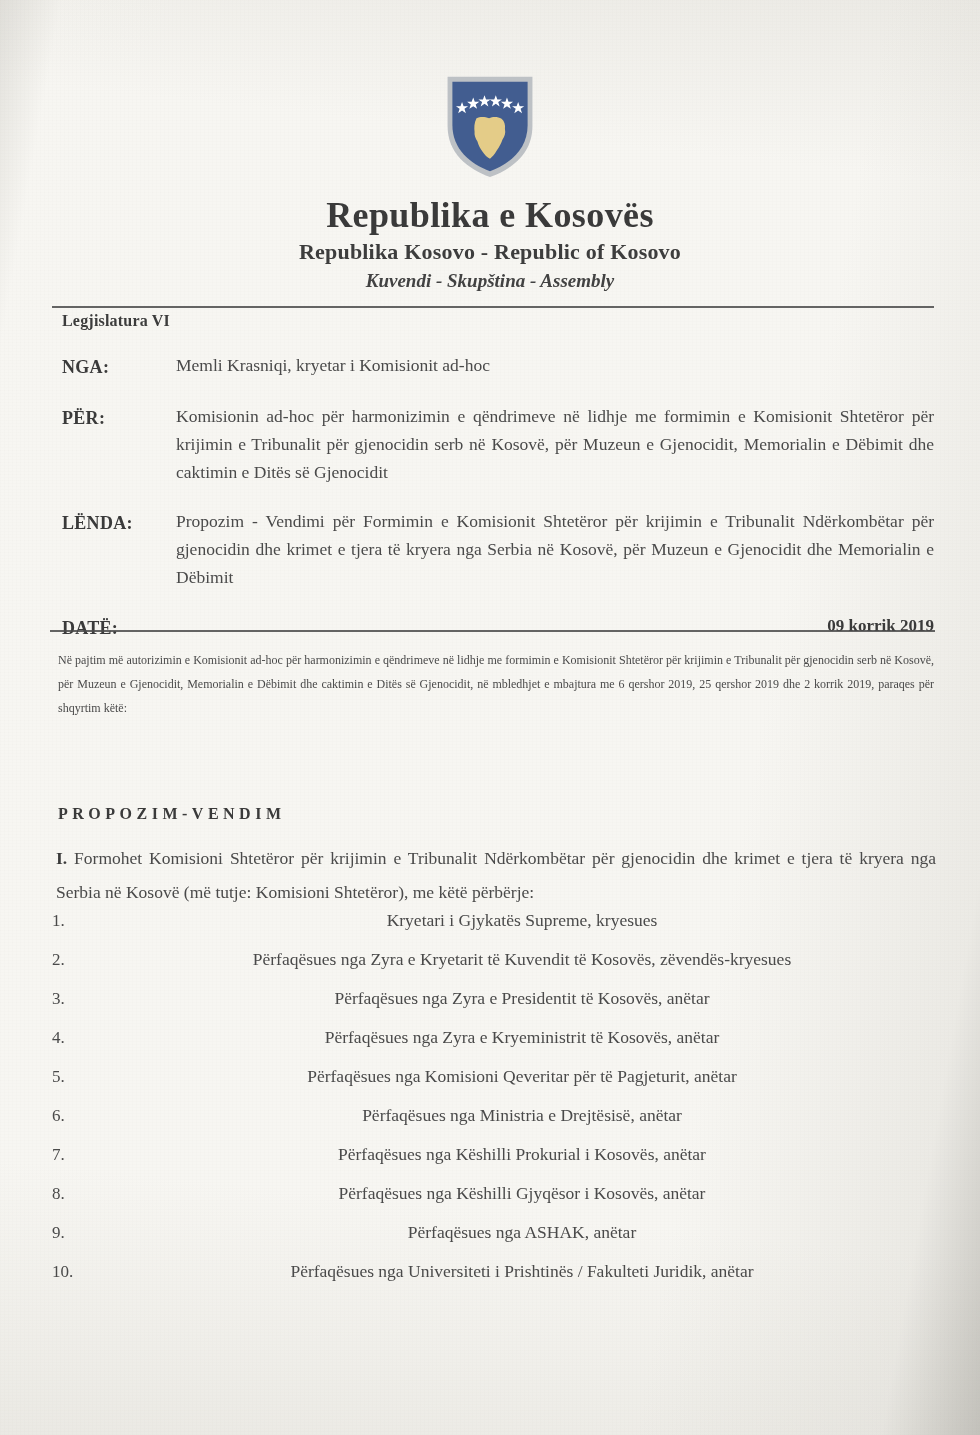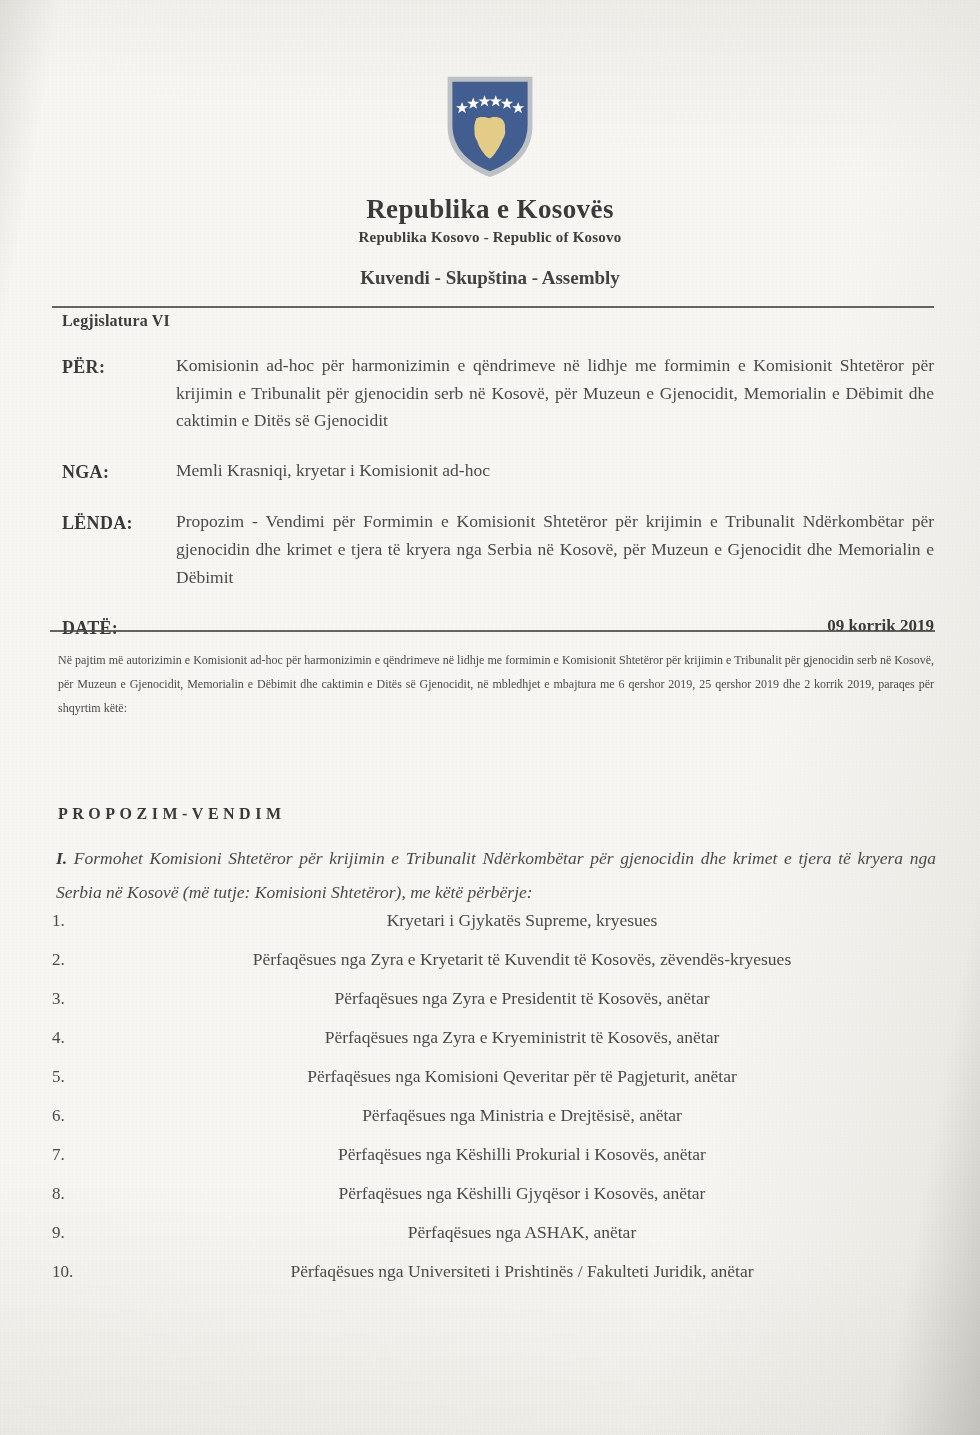--- a/index.html
+++ b/index.html
@@ -68,40 +68,41 @@
 
   
   .titles {
     position: absolute;
     left: 0;
     right: 0;
     top: 194px;
     text-align: center;
   }
   .title-1 {
-    font-size: 27px;
+    font-size: 36px;
     font-weight: bold;
     letter-spacing: .4px;
     color: #3a3a3a;
     line-height: 1.18;
   }
   .title-2 {
-    font-size: 15px;
+    font-size: 22px;
     font-weight: bold;
     letter-spacing: .2px;
     color: #3d3d3d;
     line-height: 1.25;
     margin-top: 2px;
   }
   .title-3 {
     font-size: 19px;
     font-weight: bold;
+    font-style: italic;
     color: #424242;
     line-height: 1.3;
-    margin-top: 19px;
+    margin-top: 3px;
   }
 
   
   .rule {
     position: absolute;
     height: 0;
     border-top: 2px solid #4a4a4a;
     opacity: .85;
   }
   .rule-top   { left: 52px; right: 46px; top: 306px; }
@@ -180,21 +181,20 @@
   
   .clause {
     position: absolute;
     left: 56px;
     right: 44px;
     top: 842px;
     font-size: 17.5px;
     line-height: 1.94;
     text-align: justify;
     color: #4a4a4a;
-    font-style: italic;
   }
   .clause .num {
     font-weight: bold;
     color: #3a3a3a;
   }
 
   
   .member-list {
     position: absolute;
     left: 52px;
@@ -252,26 +252,26 @@
       <div class="title-2">Republika Kosovo - Republic of Kosovo</div>
       <div class="title-3">Kuvendi - Skupština - Assembly</div>
     </div>
 
     <div class="rule rule-top"></div>
 
     <div class="legislature">Legjislatura VI</div>
 
     <div class="meta">
       <div class="meta-row">
+        <div class="meta-label">NGA:</div>
+        <div class="meta-value">Memli Krasniqi, kryetar i Komisionit ad-hoc</div>
+      </div>
+      <div class="meta-row">
         <div class="meta-label">PËR:</div>
         <div class="meta-value">Komisionin ad-hoc për harmonizimin e qëndrimeve  në lidhje me formimin e Komisionit Shtetëror për krijimin e Tribunalit për gjenocidin serb në Kosovë, për Muzeun e Gjenocidit, Memorialin e Dëbimit dhe caktimin e Ditës së Gjenocidit</div>
-      </div>
-      <div class="meta-row">
-        <div class="meta-label">NGA:</div>
-        <div class="meta-value">Memli Krasniqi, kryetar i Komisionit ad-hoc</div>
       </div>
       <div class="meta-row">
         <div class="meta-label">LËNDA:</div>
         <div class="meta-value">Propozim - Vendimi për Formimin e Komisionit Shtetëror për krijimin e Tribunalit Ndërkombëtar për gjenocidin dhe krimet e tjera të kryera nga Serbia në Kosovë, për Muzeun e Gjenocidit dhe Memorialin e Dëbimit</div>
       </div>
       <div class="meta-row date">
         <div class="meta-label">DATË:</div>
         <div class="meta-value">09 korrik 2019</div>
       </div>
     </div>

